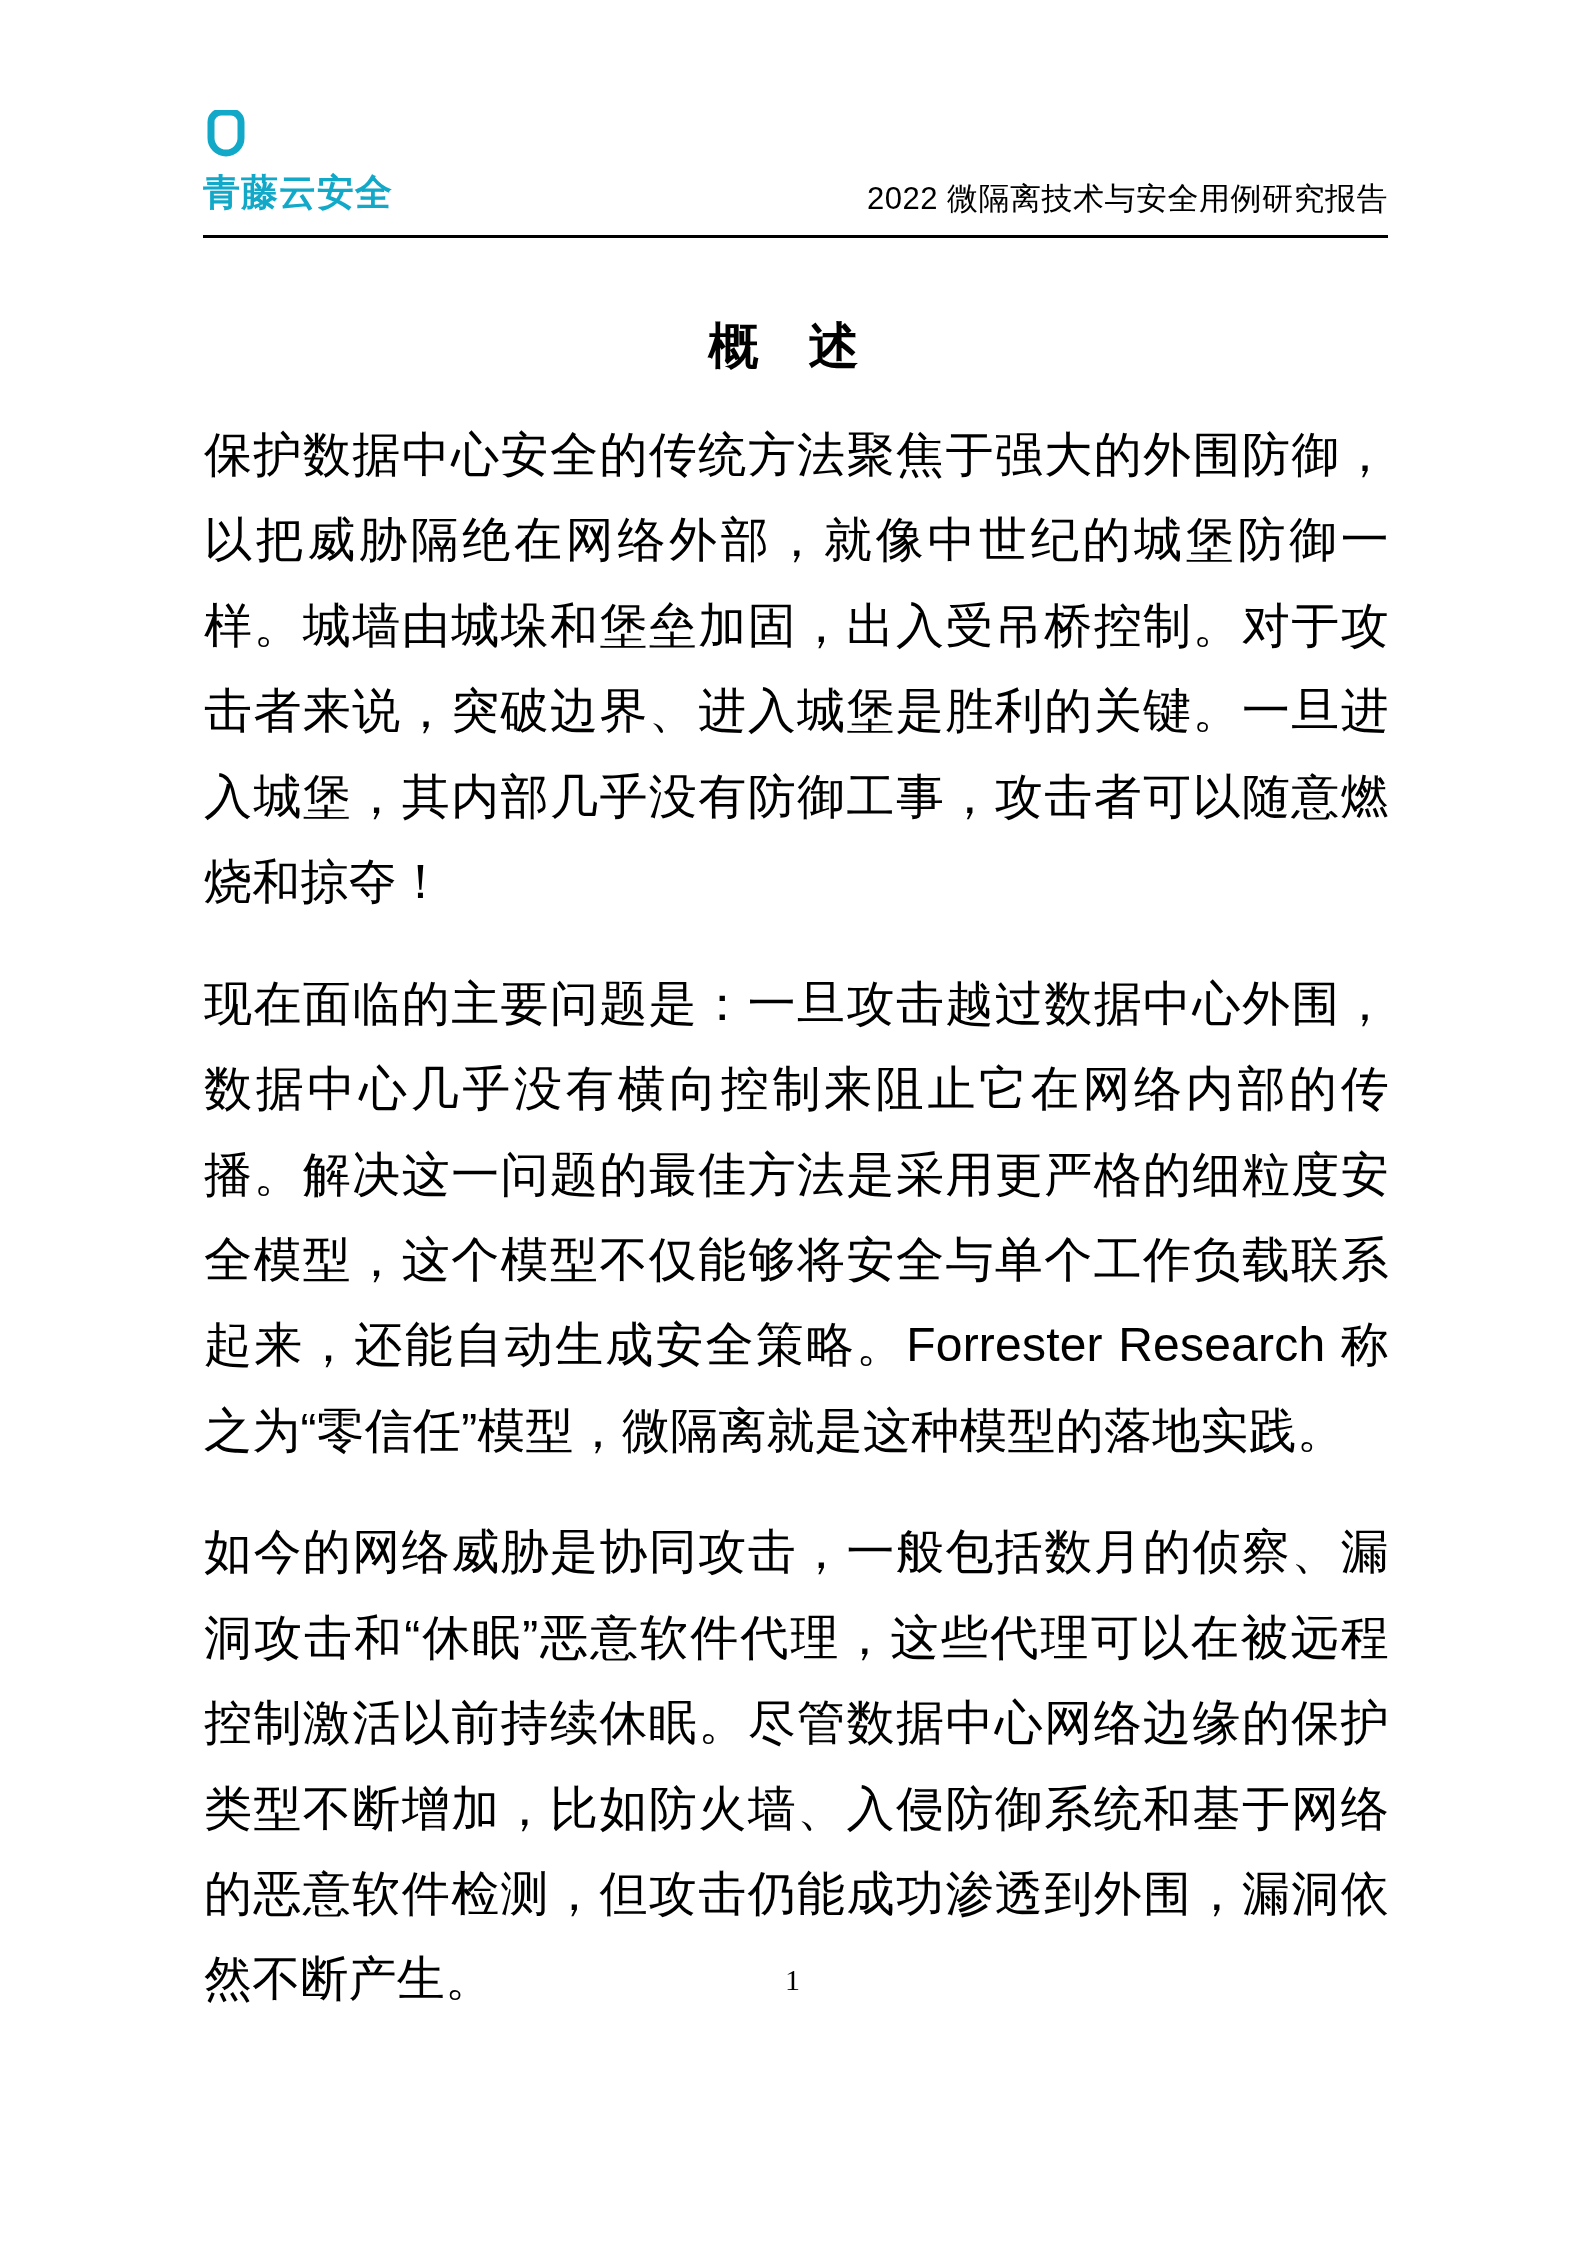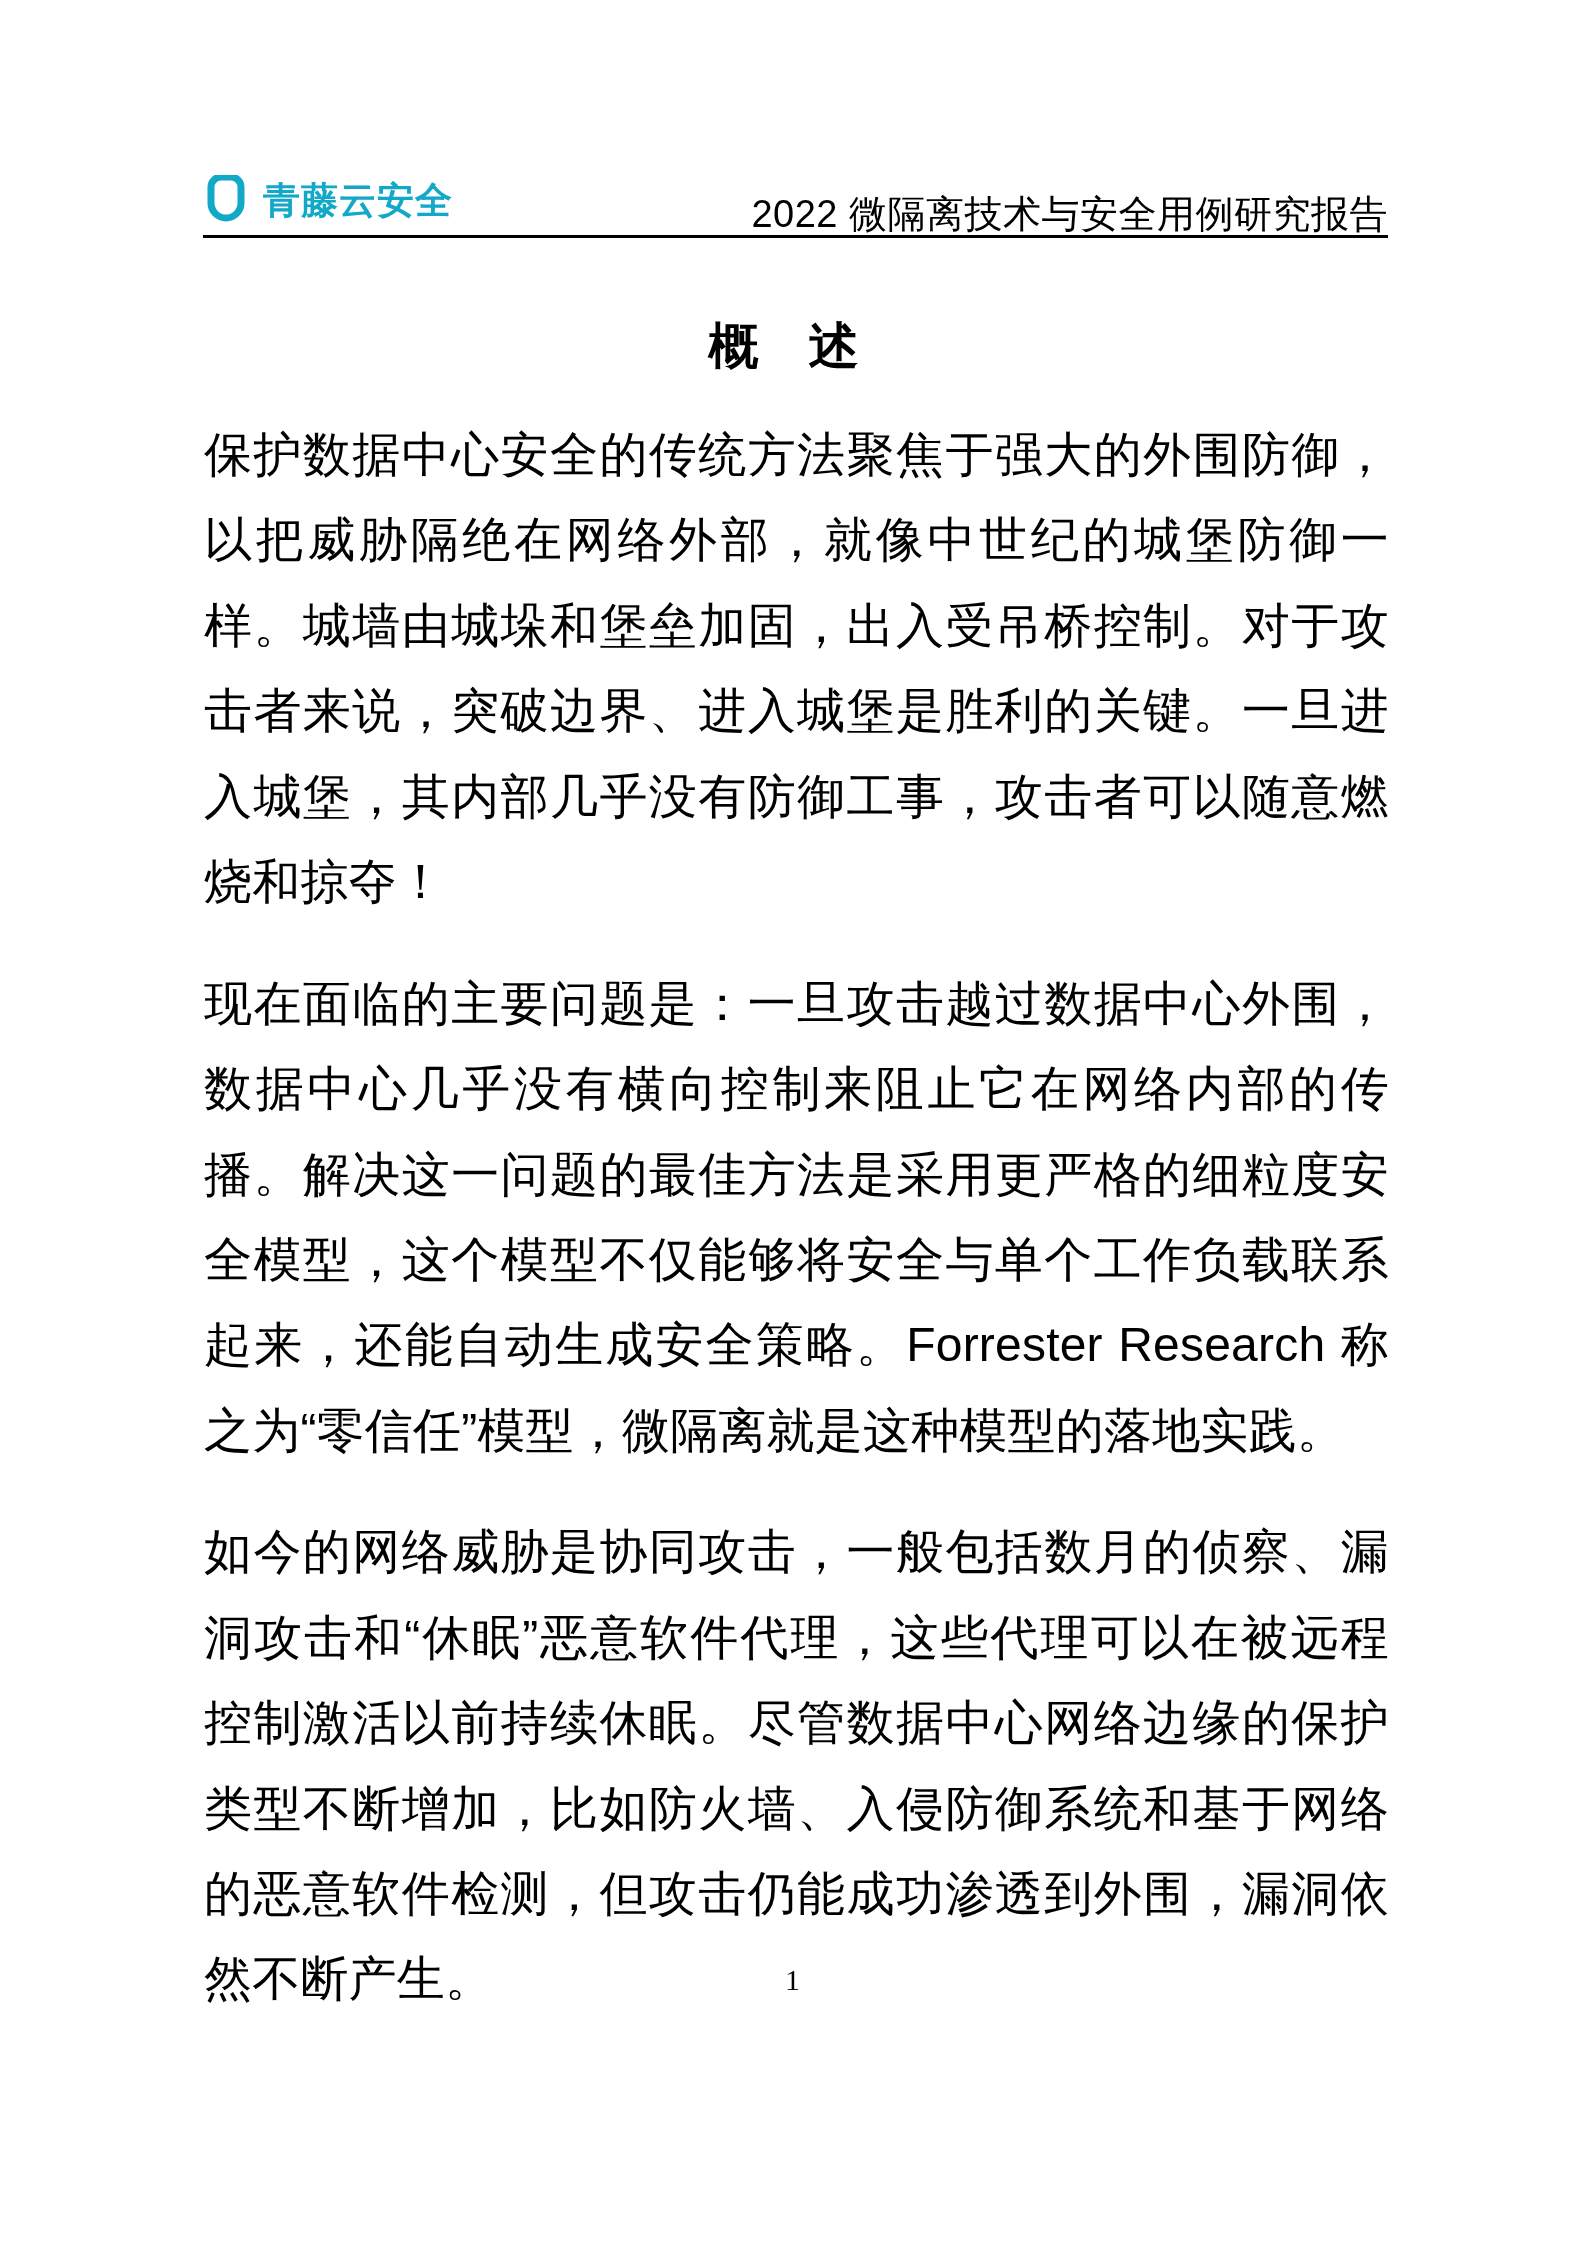--- a/index.html
+++ b/index.html
@@ -28,43 +28,43 @@
     width: 1185px;
     height: 78px;
     display: flex;
     align-items: flex-end;
     justify-content: space-between;
     border-bottom: 3px solid #000000;
     box-sizing: border-box;
   }
   .brand {
     display: flex;
-    align-items: center;
     gap: 14px;
-    padding-bottom: 10px;
+    padding-bottom: 24px;
+    flex-direction: column;
   }
   .brand-mark {
     width: 46px;
     height: 50px;
     flex: 0 0 auto;
     display: block;
   }
   .brand-name {
     font-size: 37px;
     font-weight: bold;
     color: #12A8C8;
     letter-spacing: 1px;
     line-height: 1;
     white-space: nowrap;
   }
   .header-title {
-    font-size: 38px;
+    font-size: 31px;
     color: #000000;
     line-height: 1;
-    padding-bottom: 2px;
+    padding-bottom: 21px;
     white-space: nowrap;
     letter-spacing: 0.5px;
   }
 
   
   .doc-title {
     position: absolute;
     left: 0;
     top: 279px;
     width: 100%;

